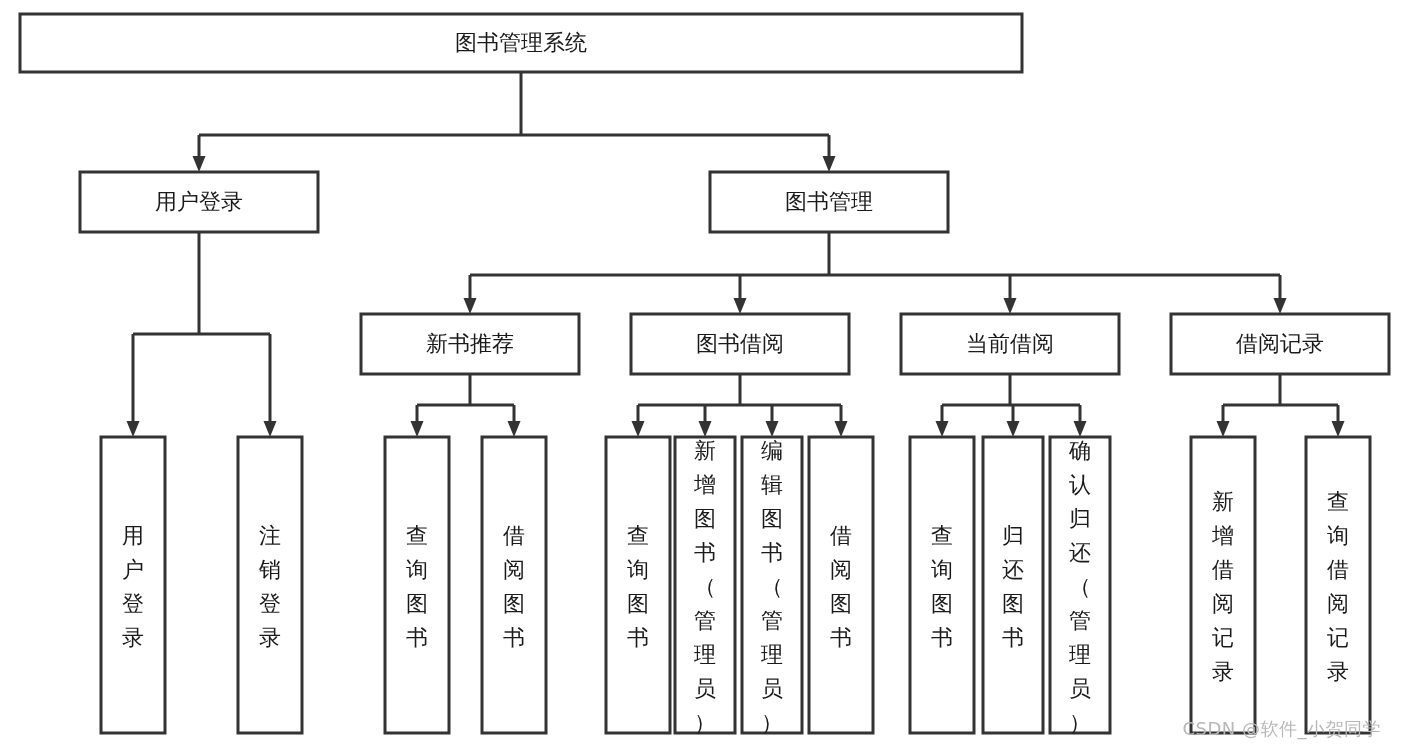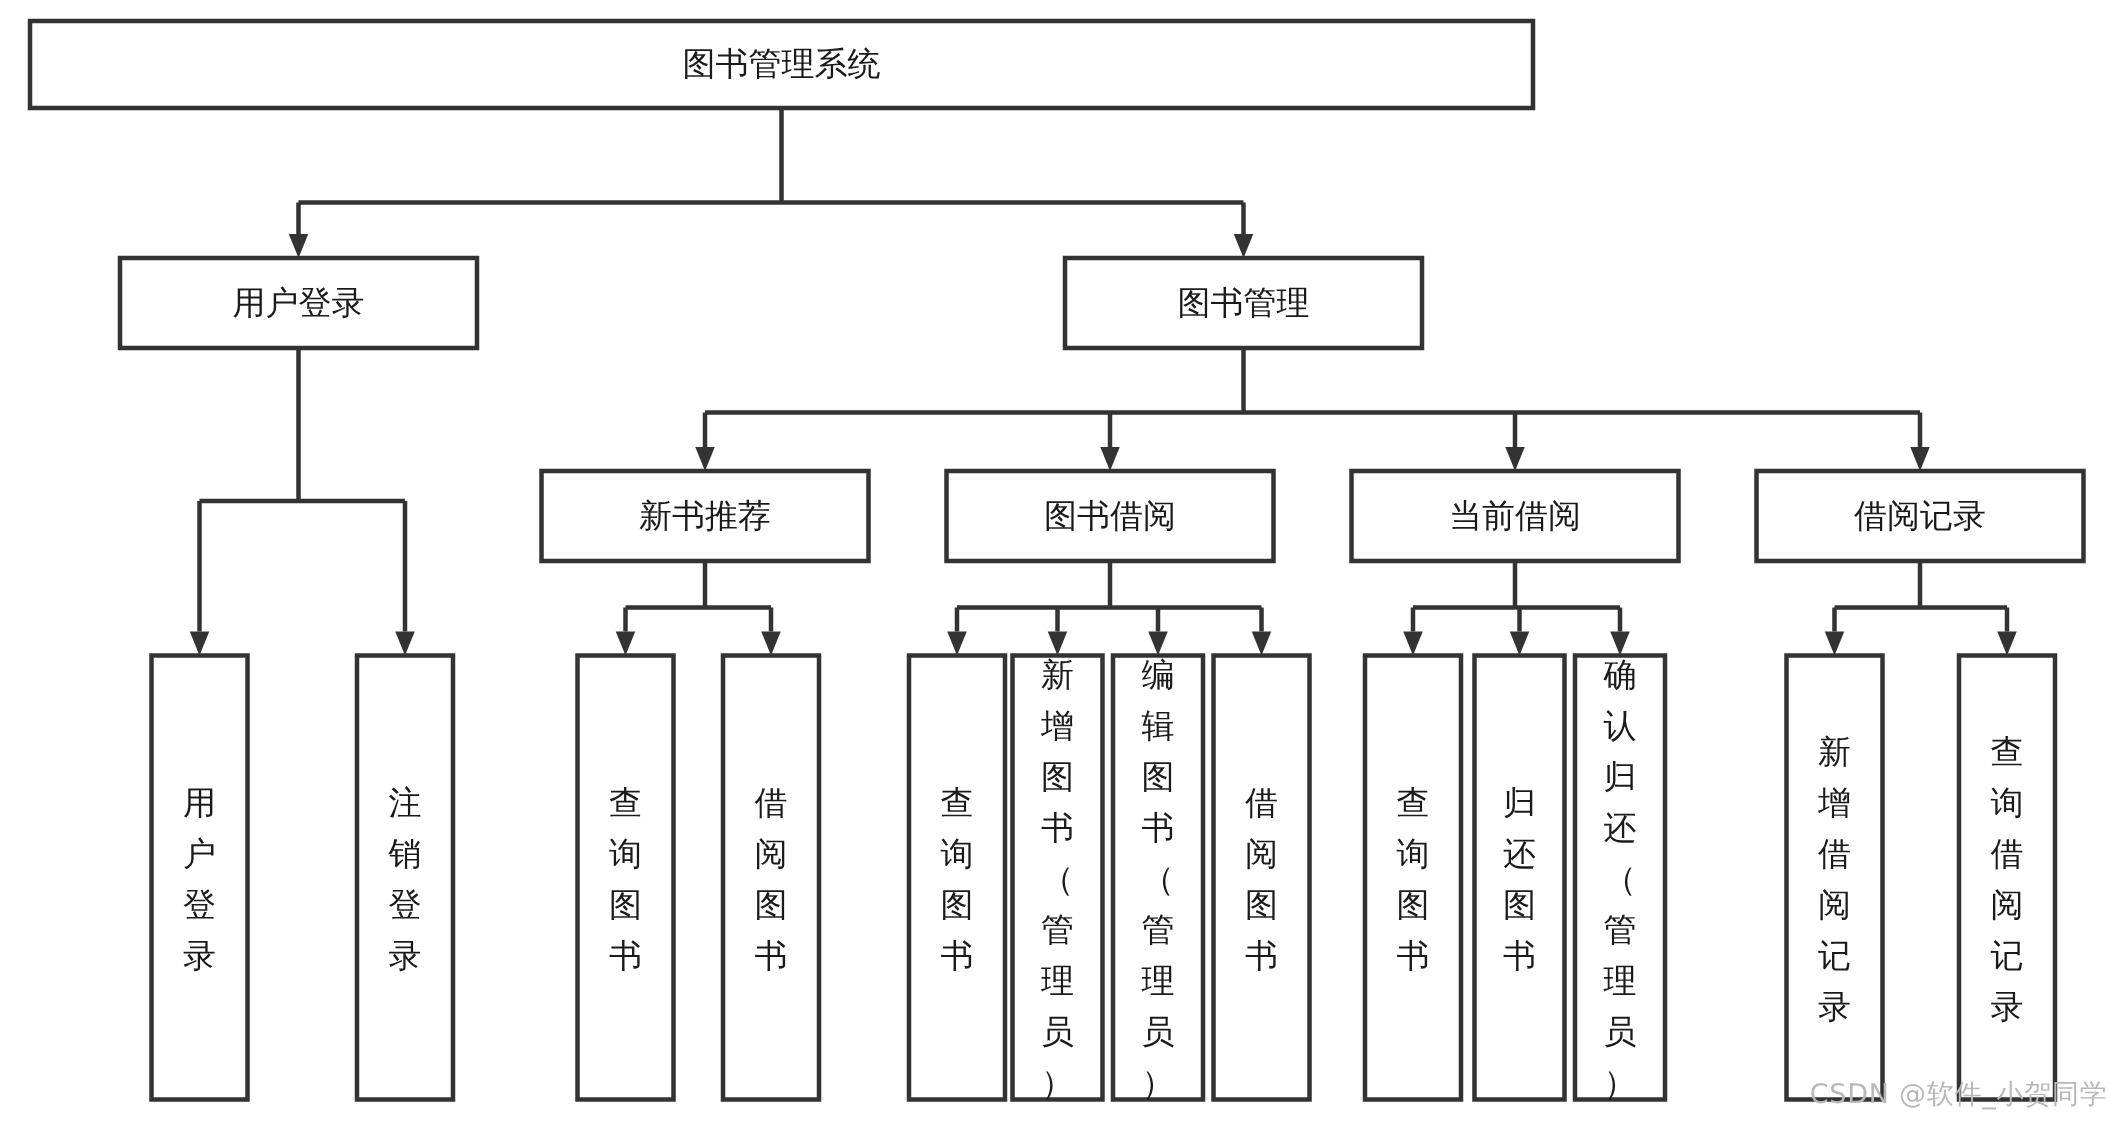--- a/index.html
+++ b/index.html
@@ -49,21 +49,21 @@
     stroke-width: 3;
     fill: none;
     stroke-linecap: butt;
   }
   .arrow-head {
     fill: #333333;
     stroke: none;
   }
   .watermark {
     position: absolute;
-    right: 0;
+    right: 24px;
     bottom: 6px;
     font-family: "DejaVu Sans", "Liberation Sans", sans-serif;
     font-size: 18px;
     color: #b8b8b8;
     white-space: nowrap;
     letter-spacing: 0.5px;
     pointer-events: none;
   }
 </style>
 </head>

